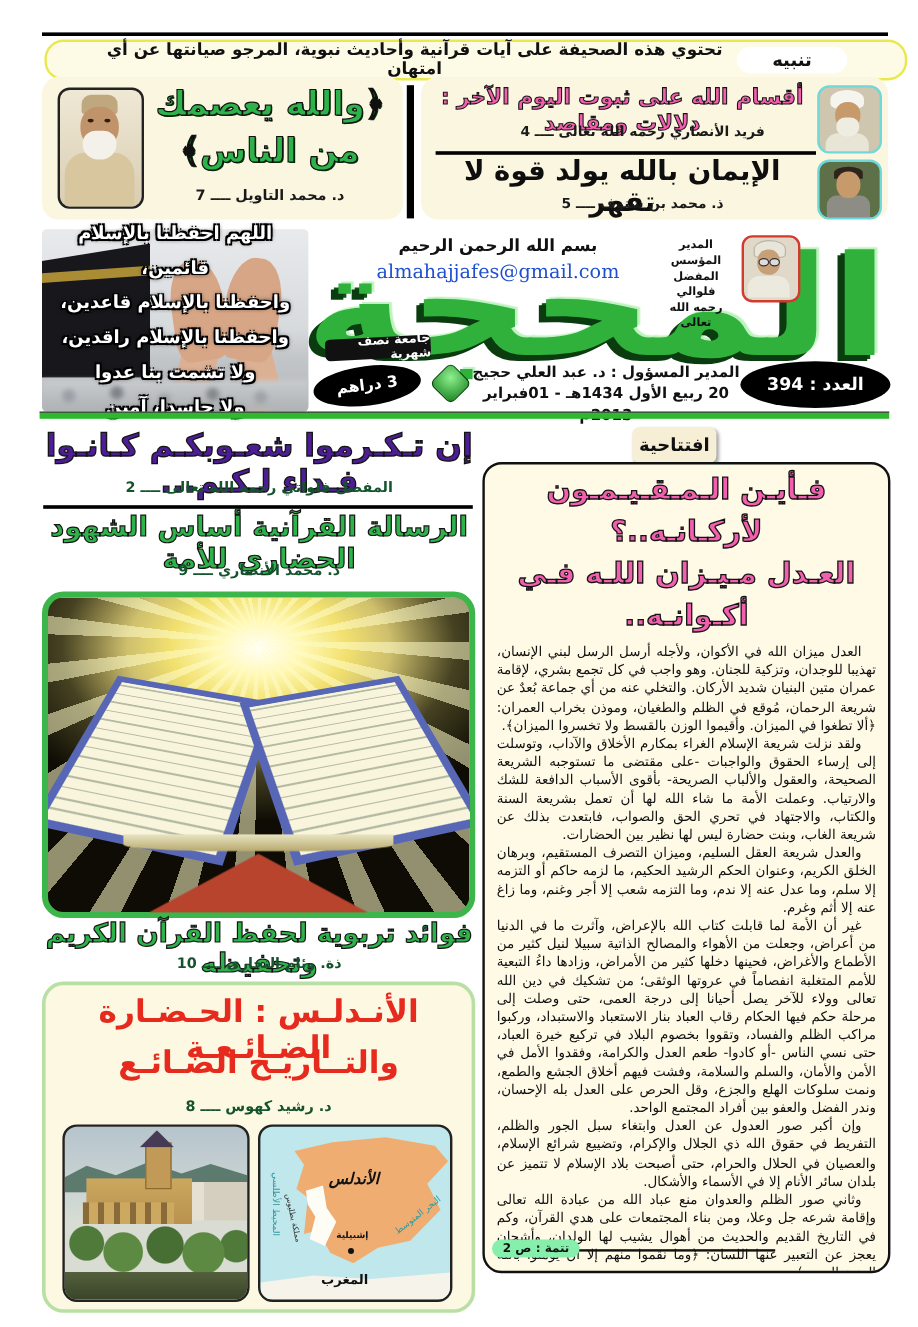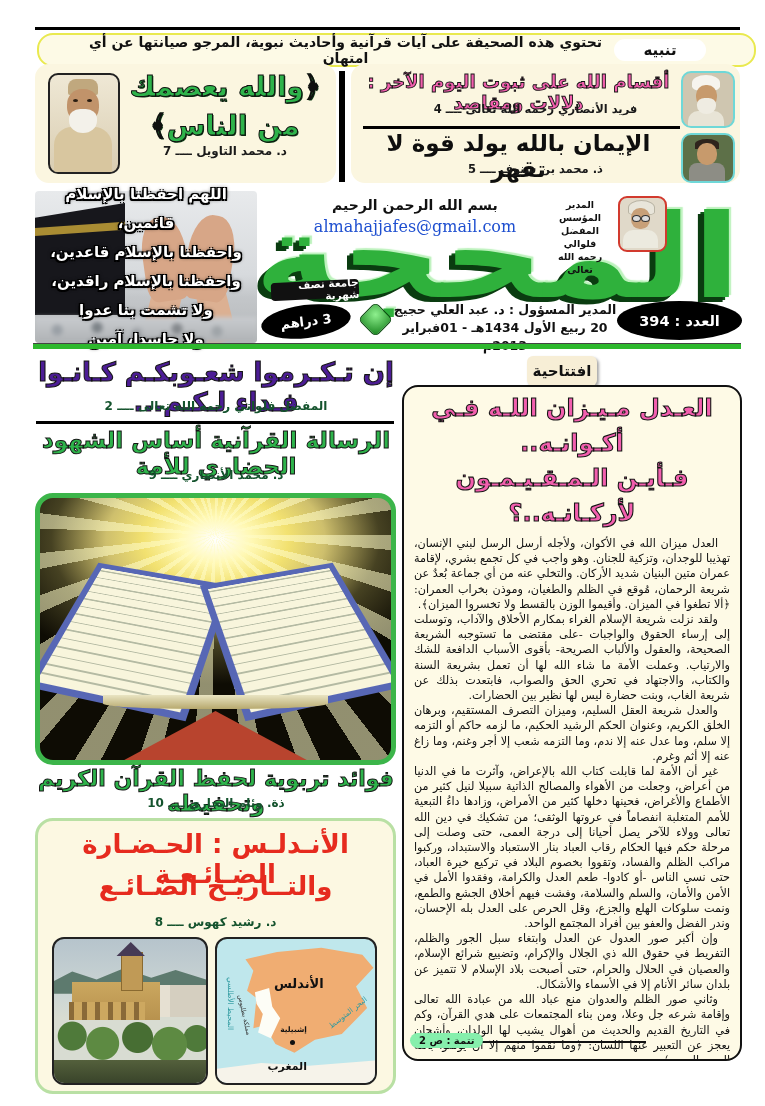--- a/index.html
+++ b/index.html
@@ -22,21 +22,21 @@
       background:linear-gradient(#efe8d5,#d9cdb2);}
   .om-cap{position:absolute;left:18px;top:4px;width:30px;height:16px;background:#c0a87e;border-radius:8px 8px 2px 2px;}
   .om-face{position:absolute;left:17px;top:14px;width:32px;height:34px;background:#c1936a;border-radius:46%;}
   .om-beard{position:absolute;left:19px;top:34px;width:28px;height:24px;background:#f3f1ea;border-radius:40% 40% 50% 50%;}
   .om-eye{position:absolute;width:5px;height:3px;background:#2a1d12;border-radius:50%;}
   .om-body{position:absolute;left:4px;top:52px;width:58px;height:45px;background:#d8c69f;border-radius:18px 18px 0 0;}
   #feat-title{left:86px;top:4px;width:208px;text-align:center;}
   .h-green{color:#2eb34b;font-weight:bold;-webkit-text-stroke:1px #101010;text-shadow:1px 1px 0 #0a3a14;}
   #feat-title .l1{font-size:28px;line-height:38px;}
   #feat-title .l2{font-size:28px;line-height:40px;}
-  #feat-author{left:86px;top:80px;width:208px;text-align:center;font-size:12px;font-weight:bold;color:#1a1a1a;}
+  #feat-author{left:86px;top:92px;width:208px;text-align:center;font-size:12px;font-weight:bold;color:#1a1a1a;}
 
   #vdiv{left:339px;top:71px;width:6px;height:111px;background:#000;}
 
   
   #tr-box{left:351px;top:64px;width:389px;height:119px;background:#fbf6e0;border-radius:14px;}
   .tr-photo{position:absolute;right:5px;width:50px;border:2px solid #6fd8d8;border-radius:10px;overflow:hidden;}
   #tr-photo1{top:7px;height:53px;background:#cfc6b0;}
   .turban{position:absolute;left:9px;top:2px;width:28px;height:16px;background:#f6f4ee;border-radius:50% 50% 30% 30%;}
   .face1{position:absolute;left:13px;top:12px;width:21px;height:22px;background:#c79a6c;border-radius:46%;}
   .beard1{position:absolute;left:14px;top:25px;width:19px;height:16px;background:#efece2;border-radius:40% 40% 50% 50%;}
@@ -139,21 +139,21 @@
 
   .frame{position:absolute;top:116px;height:144px;border:2.5px solid #222;border-radius:12px;overflow:hidden;}
   #map{right:16px;width:158px;background:#bfe7ec;}
   .iberia{position:absolute;left:0;top:0;width:100%;height:100%;background:#f0ad72;
      clip-path:polygon(18% 14%,38% 9%,66% 6%,92% 11%,99% 20%,88% 33%,95% 48%,79% 66%,62% 70%,49% 79%,37% 73%,30% 60%,23% 62%,25% 41%,19% 36%,23% 22%);}
   .portugal{position:absolute;left:0;top:0;width:100%;height:100%;background:#fdfdf6;
      clip-path:polygon(24% 37%,33% 34%,35% 47%,40% 55%,34% 69%,26% 65%,29% 52%,25% 45%);}
   .morocco{position:absolute;left:0;bottom:0;width:100%;height:17%;background:#f6f3ea;
      clip-path:polygon(0 42%,28% 18%,58% 30%,100% 8%,100% 100%,0 100%);}
   .map-lbl{position:absolute;color:#111;}
-  #ml-and{left:36%;top:26%;font-size:13px;font-weight:bold;}
+  #ml-and{left:36%;top:26%;font-size:13px;font-weight:bold;font-style:italic;}
   #ml-sev{left:40%;top:60%;font-size:7.5px;font-weight:bold;}
   .sev-dot{position:absolute;left:46%;top:70%;width:5px;height:5px;background:#111;border-radius:50%;}
   #ml-mor{left:32%;top:84%;font-size:11px;font-weight:bold;}
   #ml-atl{left:-17px;top:42%;font-size:7.5px;color:#2f9aa0;transform:rotate(90deg);width:60px;text-align:center;}
   #ml-med{right:-2px;top:48%;font-size:7.5px;color:#2f9aa0;transform:rotate(-38deg);width:58px;text-align:center;}
   #ml-bad{left:17%;top:38%;font-size:6.5px;color:#333;transform:rotate(78deg);transform-origin:left top;}
 
   #mosque{left:14px;width:152px;background:linear-gradient(#b6c4cc 0%,#cdd6d4 40%,#d8dcd2 55%);}
   .mountains{position:absolute;left:0;top:16%;width:100%;height:22%;background:#5d7a6e;
      clip-path:polygon(0 60%,12% 30%,28% 55%,46% 20%,64% 50%,80% 25%,100% 55%,100% 100%,0 100%);}
@@ -319,22 +319,22 @@
       <div class="mq-tower"></div>
       <div class="mq-roof"></div>
       <div class="mq-arcade"></div>
       <div class="trees"></div>
       <div class="mq-fg"></div>
     </div>
   </div>
 
   <div id="ed-tab" class="abs flexc">افتتاحية</div>
   <div id="ed-box" class="abs">
+    <div class="ed-title">فـأيـن الـمـقـيـمـون لأركـانـه..؟</div>
     <div class="ed-title">العـدل مـيـزان اللـه فـي أكـوانـه..</div>
-    <div class="ed-title">فـأيـن الـمـقـيـمـون لأركـانـه..؟</div>
     <div id="ed-body">
         <p>العدل ميزان الله في الأكوان، ولأجله أرسل الرسل لبني الإنسان، تهذيبا للوجدان، وتزكية للجنان. وهو واجب في كل تجمع بشري، لإقامة عمران متين البنيان شديد الأركان. والتخلي عنه من أي جماعة بُعدٌ عن شريعة الرحمان، مُوقع في الظلم والطغيان، وموذن بخراب العمران: ﴿ألا تطغوا في الميزان. وأقيموا الوزن بالقسط ولا تخسروا الميزان﴾.</p>
         <p>ولقد نزلت شريعة الإسلام الغراء بمكارم الأخلاق والآداب، وتوسلت إلى إرساء الحقوق والواجبات -على مقتضى ما تستوجبه الشريعة الصحيحة، والعقول والألباب الصريحة- بأقوى الأسباب الدافعة للشك والارتياب. وعملت الأمة ما شاء الله لها أن تعمل بشريعة السنة والكتاب، والاجتهاد في تحري الحق والصواب، فابتعدت بذلك عن شريعة الغاب، وبنت حضارة ليس لها نظير بين الحضارات.</p>
         <p>والعدل شريعة العقل السليم، وميزان التصرف المستقيم، وبرهان الخلق الكريم، وعنوان الحكم الرشيد الحكيم، ما لزمه حاكم أو التزمه إلا سلم، وما عدل عنه إلا ندم، وما التزمه شعب إلا أجر وغنم، وما زاغ عنه إلا أثم وغرم.</p>
         <p>غير أن الأمة لما قابلت كتاب الله بالإعراض، وآثرت ما في الدنيا من أعراض، وجعلت من الأهواء والمصالح الذاتية سبيلا لنيل كثير من الأطماع والأغراض، فحينها دخلها كثير من الأمراض، وزادها داءُ التبعية للأمم المتغلبة انفصاماً في عروتها الوثقى؛ من تشكيك في دين الله تعالى وولاء للآخر يصل أحيانا إلى درجة العمى، حتى وصلت إلى مرحلة حكم فيها الحكام رقاب العباد بنار الاستعباد والاستبداد، وركبوا مراكب الظلم والفساد، وتقووا بخصوم البلاد في تركيع خيرة العباد، حتى نسي الناس -أو كادوا- طعم العدل والكرامة، وفقدوا الأمل في الأمن والأمان، والسلم والسلامة، وفشت فيهم أخلاق الجشع والطمع، ونمت سلوكات الهلع والجزع، وقل الحرص على العدل بله الإحسان، وندر الفضل والعفو بين أفراد المجتمع الواحد.</p>
         <p>وإن أكبر صور العدول عن العدل وابتغاء سبل الجور والظلم، التفريط في حقوق الله ذي الجلال والإكرام، وتضييع شرائع الإسلام، والعصيان في الحلال والحرام، حتى أصبحت بلاد الإسلام لا تتميز عن بلدان سائر الأنام إلا في الأسماء والأشكال.</p>
         <p>وثاني صور الظلم والعدوان منع عباد الله من عبادة الله تعالى وإقامة شرعه جل وعلا، ومن بناء المجتمعات على هدي القرآن، وكم في التاريخ القديم والحديث من أهوال يشيب لها الولدان، وأشجان يعجز عن التعبير عنها اللسان: ﴿وما نقموا منهم إلا أن يومنوا بالله العزيز الحميد﴾.</p>
       </div>
   </div>
   <div id="ed-line" class="abs"></div>

